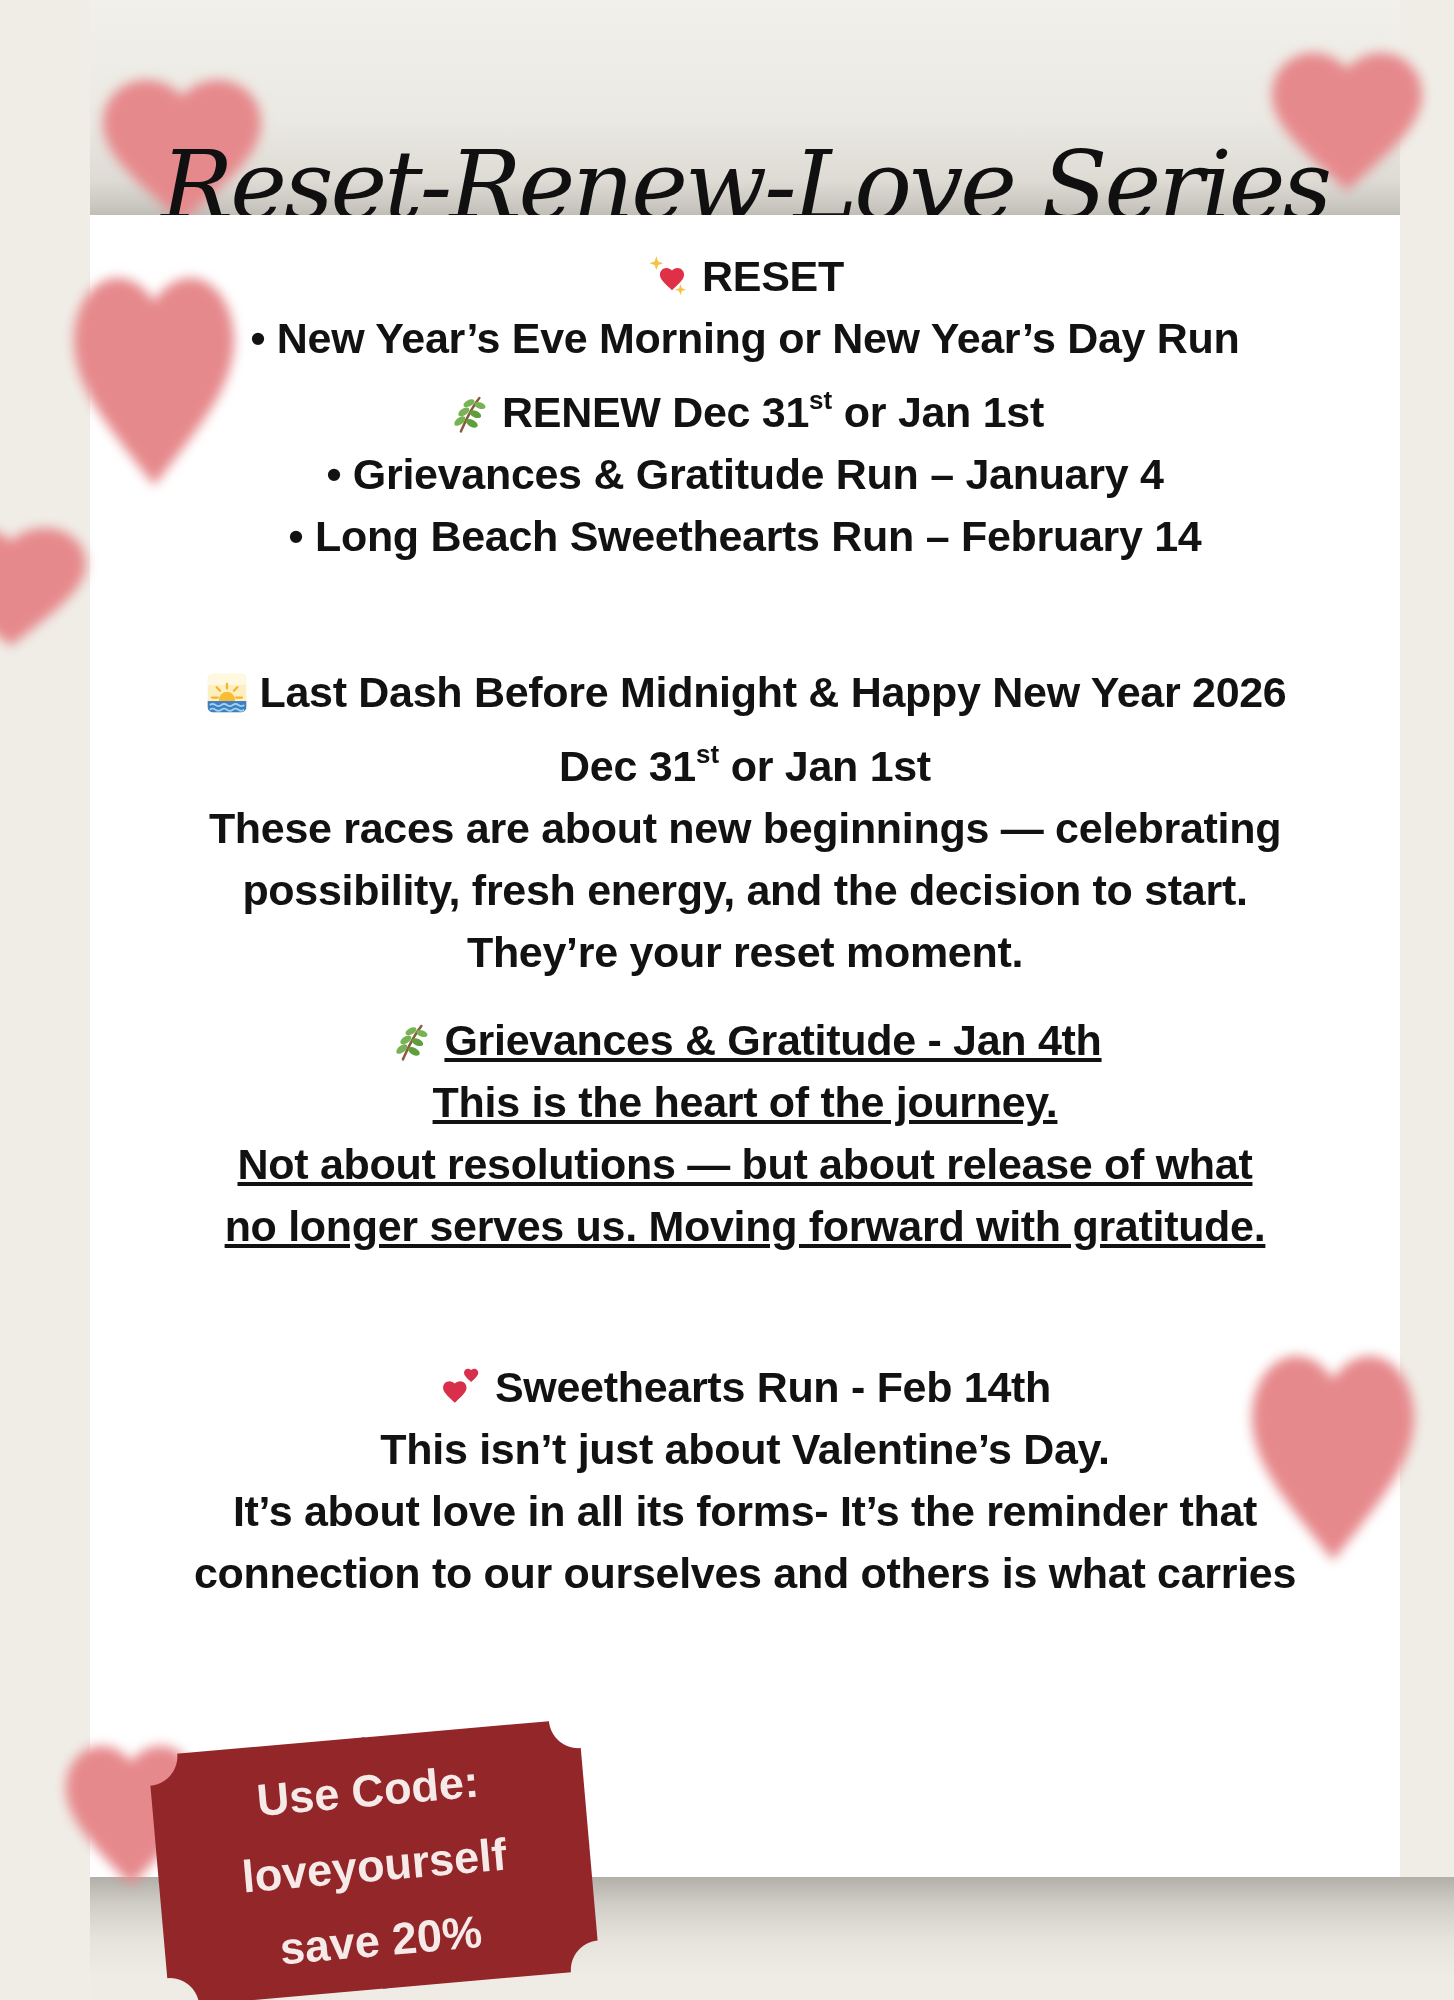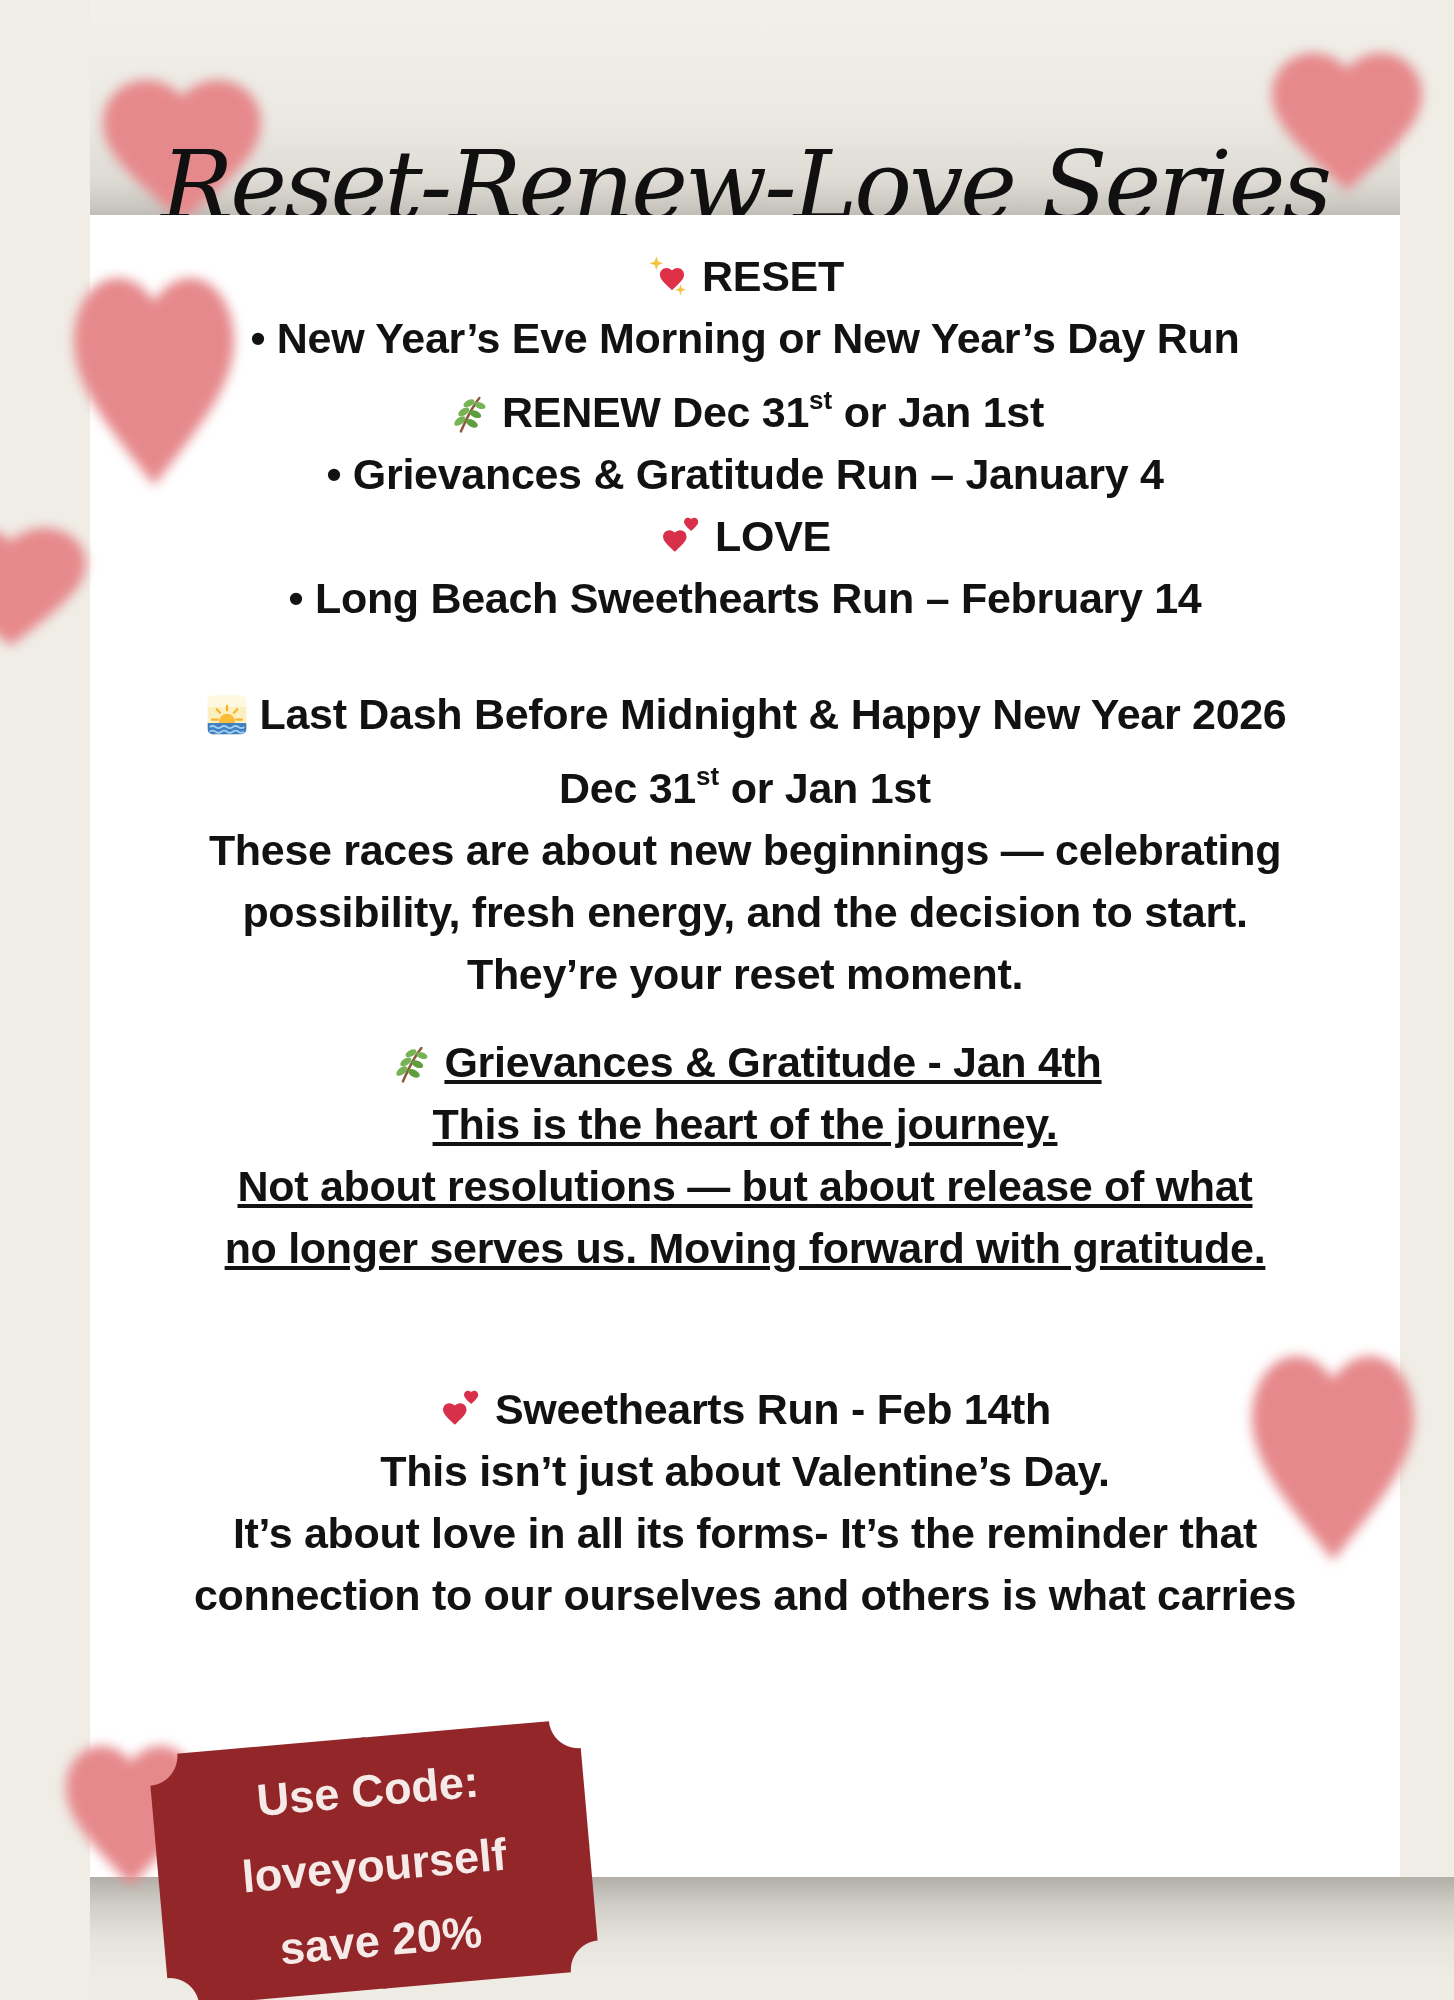--- a/index.html
+++ b/index.html
@@ -31,21 +31,21 @@
     background:linear-gradient(180deg,#b2afa9 0%,#d0cdc7 22%,#e6e3dd 50%,#efece6 82%);
     z-index:1;
   }
   
   .content {
     position:absolute; left:90px; top:215px; width:1310px; z-index:3;
     text-align:center; font-weight:bold; font-size:43px; letter-spacing:-0.3px;
   }
   .line { line-height:62px; white-space:nowrap; }
   .sec-a { padding-top:30px; }
-  .sec-b { margin-top:54px; }
+  .sec-b { margin-top:94px; }
   .sec-c { margin-top:26px;text-decoration:underline; }
   .sec-d { margin-top:99px; }
   .sup { font-size:26px; vertical-align:18px; letter-spacing:0; }
   .emj { width:46px; height:46px; vertical-align:-9px; margin-right:10px; display:inline-block; }
   
   .heart { position:absolute; z-index:1; }
   .heart svg { display:block; width:100%; height:100%; fill:#e6898c; }
   .heart { filter:blur(6px); }
   .heart.front { z-index:4; }
   
@@ -119,26 +119,20 @@
         <path d="M13 36 C17 27 21 17 29 7" stroke="#8a5a3b" stroke-width="2.2" fill="none" stroke-linecap="round"></path>
         <ellipse cx="12" cy="27" rx="5.6" ry="3" transform="rotate(-38 12 27)" fill="#77b255"></ellipse>
         <ellipse cx="15.5" cy="19" rx="5.4" ry="2.9" transform="rotate(-32 15.5 19)" fill="#77b255"></ellipse>
         <ellipse cx="20" cy="11.5" rx="5.2" ry="2.8" transform="rotate(-28 20 11.5)" fill="#77b255"></ellipse>
         <ellipse cx="22.5" cy="29" rx="5.6" ry="3" transform="rotate(28 22.5 29)" fill="#5f9e3d"></ellipse>
         <ellipse cx="25.5" cy="21" rx="5.4" ry="2.9" transform="rotate(24 25.5 21)" fill="#5f9e3d"></ellipse>
         <ellipse cx="29.5" cy="13.5" rx="5" ry="2.7" transform="rotate(20 29.5 13.5)" fill="#77b255"></ellipse>
       </svg><span>RENEW Dec 31</span><span class="sup">st</span><span> or Jan 1st</span>
     </div>
     <div class="line">• Grievances &amp; Gratitude Run – January 4</div>
-    <div class="line">
-      <svg class="emj" viewBox="0 0 40 40" aria-hidden="true">
-        <path fill="#d8304a" transform="translate(20.5,1.5) scale(0.62)" d="M12 21.35l-1.45-1.32C5.4 15.36 2 12.28 2 8.5 2 5.42 4.42 3 7.5 3c1.74 0 3.41.81 4.5 2.09C13.09 3.81 14.76 3 16.5 3 19.58 3 22 5.42 22 8.5c0 3.78-3.4 6.86-8.55 11.54L12 21.35z"></path>
-        <path fill="#d8304a" transform="translate(1.5,11) scale(1.02)" d="M12 21.35l-1.45-1.32C5.4 15.36 2 12.28 2 8.5 2 5.42 4.42 3 7.5 3c1.74 0 3.41.81 4.5 2.09C13.09 3.81 14.76 3 16.5 3 19.58 3 22 5.42 22 8.5c0 3.78-3.4 6.86-8.55 11.54L12 21.35z"></path>
-      </svg><span>LOVE</span>
-    </div>
     <div class="line">• Long Beach Sweethearts Run – February 14</div>
   </div>
 
   <div class="sec-b">
     <div class="line">
       <svg class="emj" viewBox="0 0 40 40" aria-hidden="true">
         <defs>
             <clipPath id="srclip">
               <rect x="3" y="3" width="34" height="34" rx="5"></rect>
             </clipPath>

